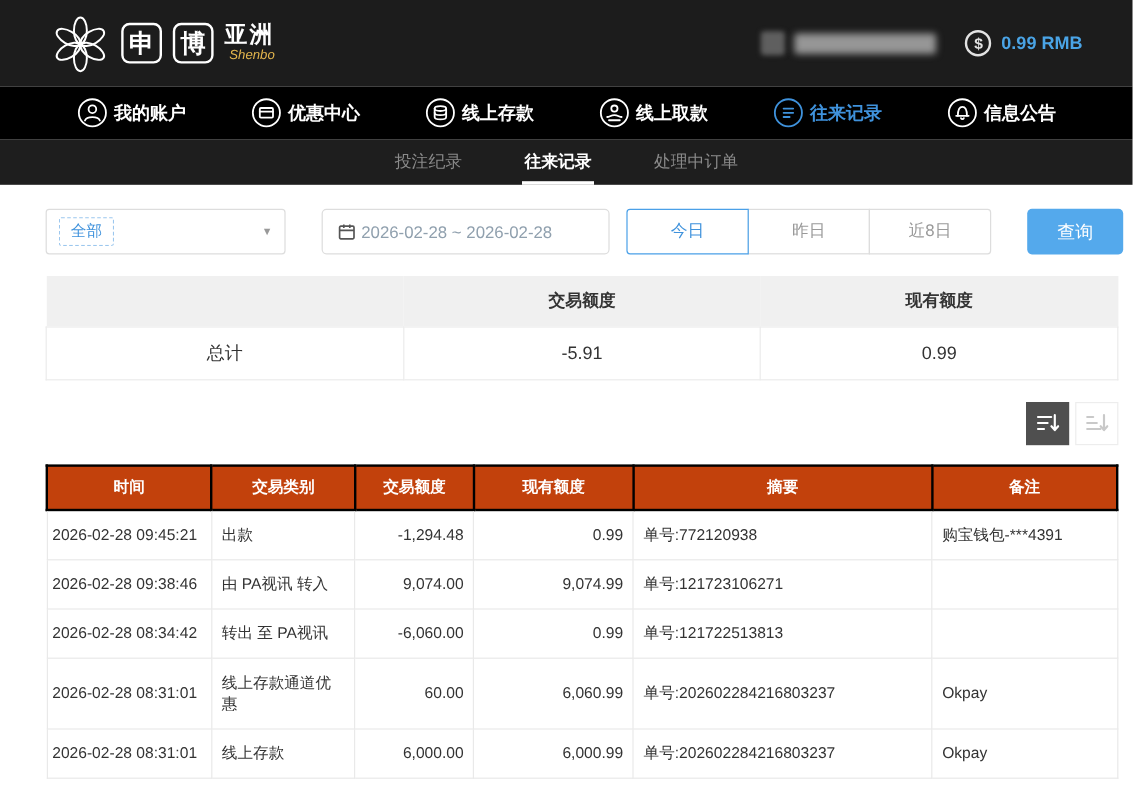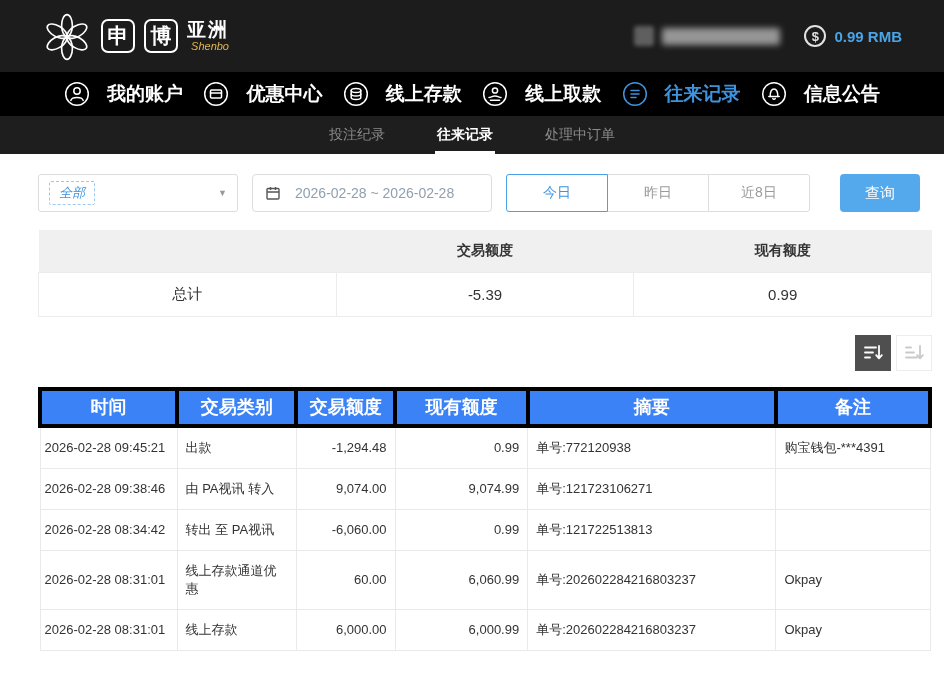--- a/index.html
+++ b/index.html
@@ -20,43 +20,43 @@
   .user-avatar { width: 20px; height: 20px; background: #5f5f5f; filter: blur(2px); border-radius: 3px; }
   .user-name-blur { width: 118px; height: 17px; background: #969696; filter: blur(3px); border-radius: 2px; }
   .balance { display: flex; align-items: center; gap: 8px; }
   .dollar-circle { width: 22px; height: 22px; border: 2px solid #e2e2e2; border-radius: 50%; color: #e2e2e2;
     font-size: 13px; font-weight: bold; display: flex; align-items: center; justify-content: center; }
   .balance-text { color: #4aa4e6; font-size: 15px; font-weight: bold; }
 
   
   .navbar { height: 44px; background: #000; display: flex; align-items: center;
     justify-content: space-between; padding: 0 64px; }
-  .nav-item { display: flex; align-items: center; gap: 17px; color: #fff; font-size: 19px;
+  .nav-item { display: flex; align-items: center; gap: 5px; color: #fff; font-size: 15px;
     font-weight: bold; cursor: pointer; }
   .nav-item.active { color: #3f92dc; }
   .nav-icon svg { display: block; stroke: currentColor; fill: none; stroke-width: 1.5;
     stroke-linecap: round; stroke-linejoin: round; }
 
   
   .subtabs { height: 38px; background: #1e1e1e; display: flex; align-items: stretch;
     justify-content: center; gap: 48px; }
   .subtab { display: flex; align-items: center; color: #8b8b8b; font-size: 14px;
     position: relative; cursor: pointer; padding: 0 2px; }
   .subtab.active { color: #fff; font-weight: bold; }
   .subtab.active::after { content: ""; position: absolute; left: 0; right: 0; bottom: 0;
     height: 3px; background: #fff; }
 
   
   .filterbar { display: flex; align-items: center; gap: 14px; padding: 20px 0 0 38px; }
   .select-box { width: 200px; height: 38px; border: 1px solid #ddd; border-radius: 3px;
-    display: flex; align-items: center; padding: 4px 10px; background: #fff; position: relative; cursor: pointer; font-style: italic; }
+    display: flex; align-items: center; padding: 4px 10px; background: #fff; position: relative; cursor: pointer; }
   .select-chip { color: #3f92dc; font-size: 13px; border: 1px dashed #9cc7ee; padding: 2px 9px; border-radius: 2px; }
   .select-caret { position: absolute; right: 10px; color: #999; font-size: 9px; }
   .date-box { width: 240px; height: 38px; border: 1px solid #ddd; border-radius: 4px;
-    display: flex; align-items: center; gap: 14px; padding: 0 12px; cursor: pointer; }
+    display: flex; align-items: center; gap: 4px; padding: 0 12px; cursor: pointer; margin-left: 16px; }
   .calendar-icon svg { display: block; stroke: #555; fill: none; stroke-width: 1.4; }
   .date-text { color: #90a0ae; font-size: 14px; }
   .quick-group { display: flex; }
   .quick-btn { width: 102px; height: 38px; background: #fff; border: 1px solid #ddd; color: #9a9a9a;
     font-size: 14px; display: flex; align-items: center; justify-content: center;
     margin-left: -1px; cursor: pointer; }
   .quick-btn:first-child { margin-left: 0; border-radius: 3px 0 0 3px; }
   .quick-btn:last-child { border-radius: 0 3px 3px 0; }
   .quick-btn.active { color: #3f92dc; border-color: #4aa0e8; position: relative; z-index: 2; }
   .search-btn { width: 80px; height: 38px; background: #54a9ec; color: #fff; font-size: 15px;
@@ -77,22 +77,22 @@
   .sort-btn { width: 36px; height: 36px; display: flex; align-items: center; justify-content: center; cursor: pointer; }
   .sort-btn.dark { background: #4f4f4f; }
   .sort-btn.dark svg { stroke: #fff; }
   .sort-btn.light { background: #fff; border: 1px solid #ededed; }
   .sort-btn.light svg { stroke: #c9c9c9; }
   .sort-btn svg { fill: none; stroke-width: 1.8; stroke-linecap: round; stroke-linejoin: round; }
 
   
   .records-wrap { margin: 16px 12px 0 38px; }
   .records-table { width: 100%; border-collapse: collapse; table-layout: fixed; }
-  .records-table th { background: #3b82f6; color: #fff; font-size: 18px; font-weight: bold;
-    height: 37px; border: 4px solid #000000; text-align: center; }
+  .records-table th { background: #c2410c; color: #fff; font-size: 13px; font-weight: bold;
+    height: 37px; border: 2px solid #000000; text-align: center; }
   .records-table td { font-size: 13px; color: #333; border: 1px solid #e9e9e9;
     padding: 11px 8px; background: #fff; word-wrap: break-word; margin-left: 24px; }
   .records-table td:nth-child(1) { padding-left: 4px; padding-right: 2px; }
   .records-table td:nth-child(3), .records-table td:nth-child(4) { text-align: right; }
   .col-time { width: 15.4%; } .col-type { width: 13.4%; } .col-amt { width: 11.1%; }
   .col-bal { width: 14.9%; } .col-memo { width: 27.9%; } .col-note { width: 17.3%; }
 </style>
 </head>
 <body>
 
@@ -234,21 +234,21 @@
       <thead>
         <tr>
           <th></th>
           <th>交易额度</th>
           <th>现有额度</th>
         </tr>
       </thead>
       <tbody>
         <tr>
           <td>总计</td>
-          <td>-5.39</td>
+          <td>-5.91</td>
           <td>0.99</td>
         </tr>
       </tbody>
     </table>
   </div>
 
   <div class="sort-row">
     <div class="sort-btn dark">
       <svg width="20" height="20" viewBox="0 0 20 20">
         <path d="M2 4.5h11M2 9.5h8M2 14.5h5"></path>

